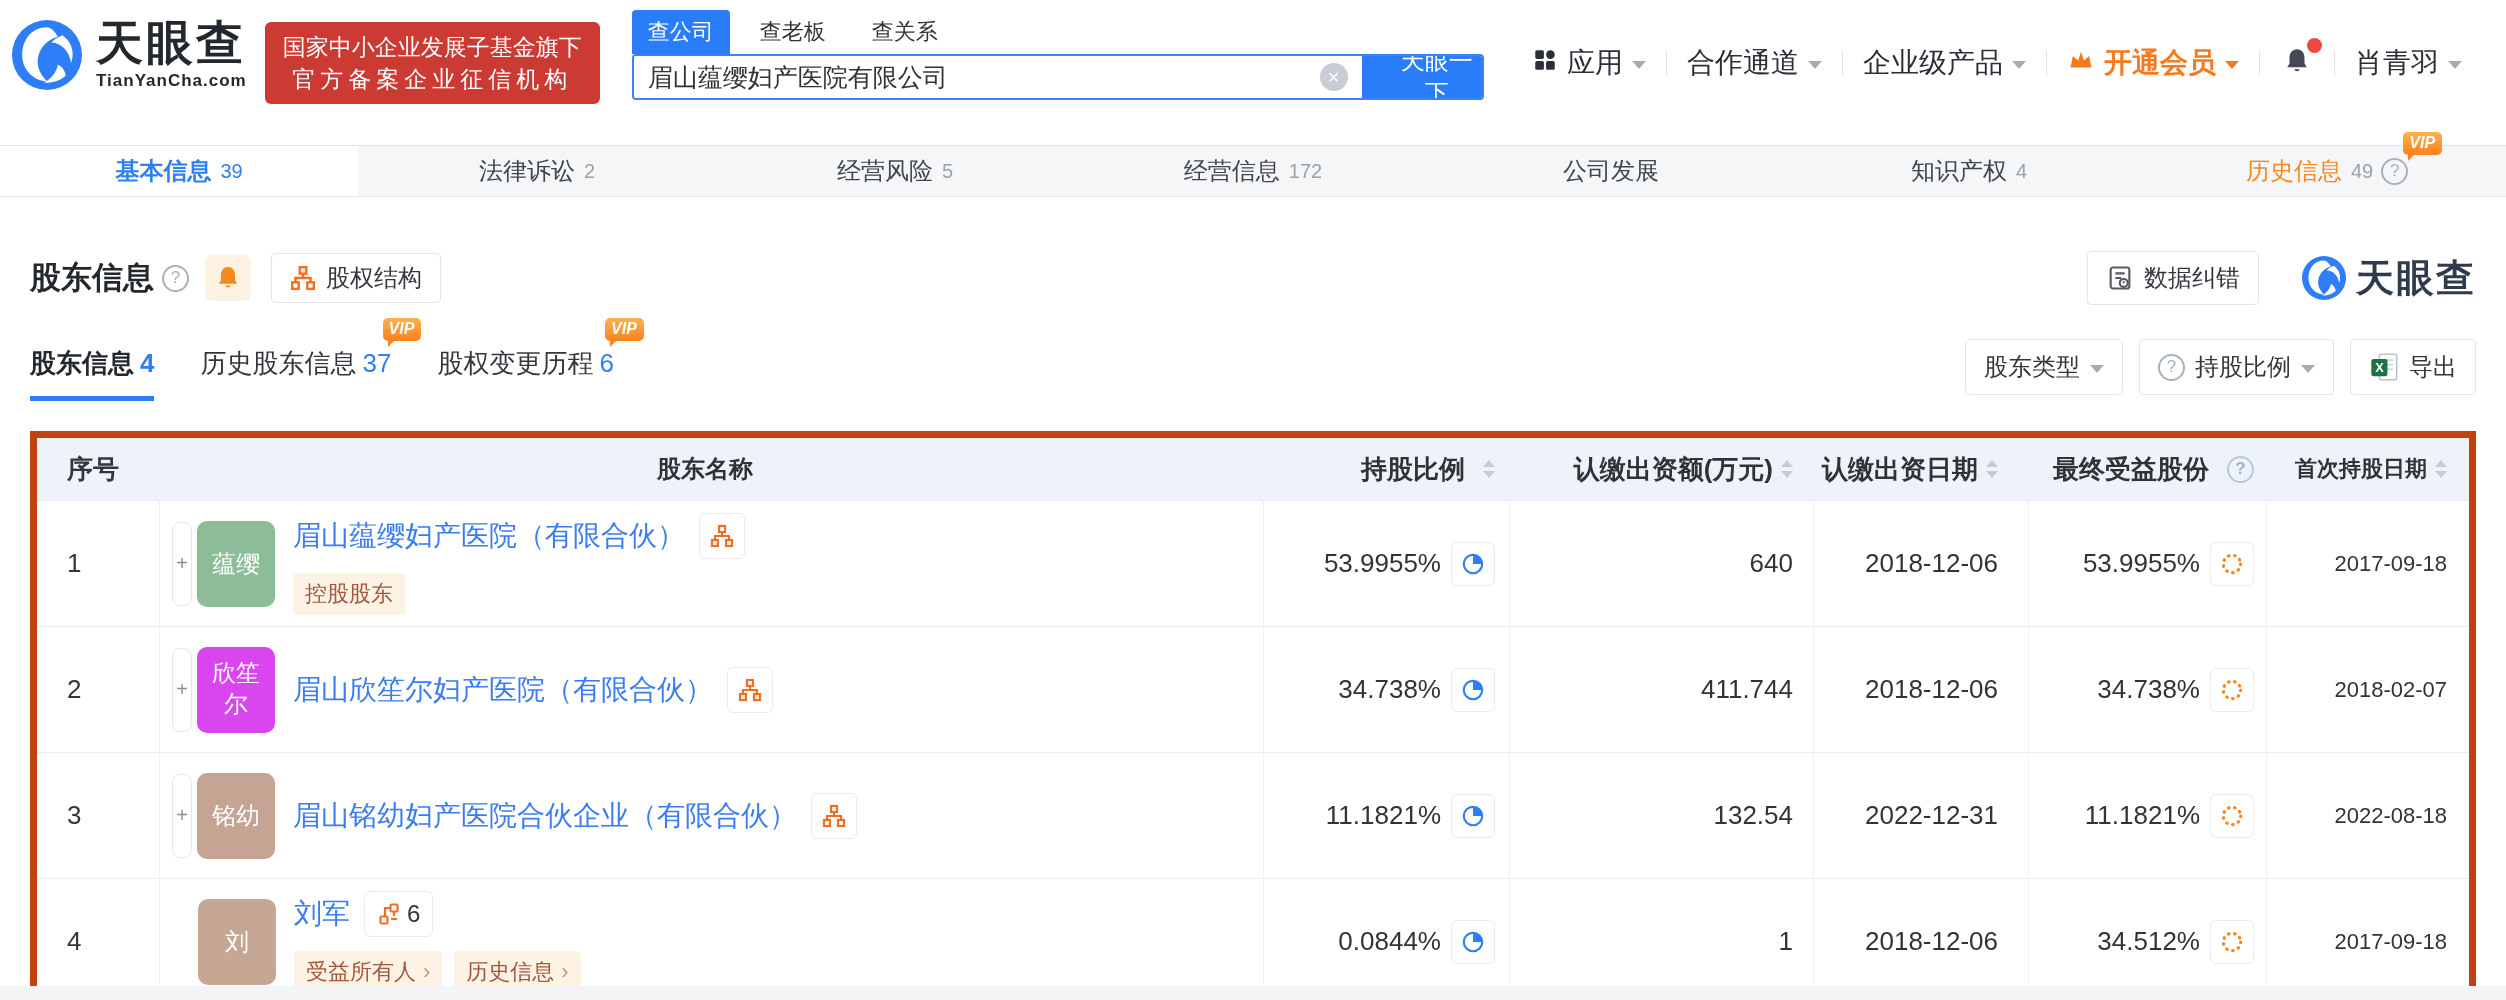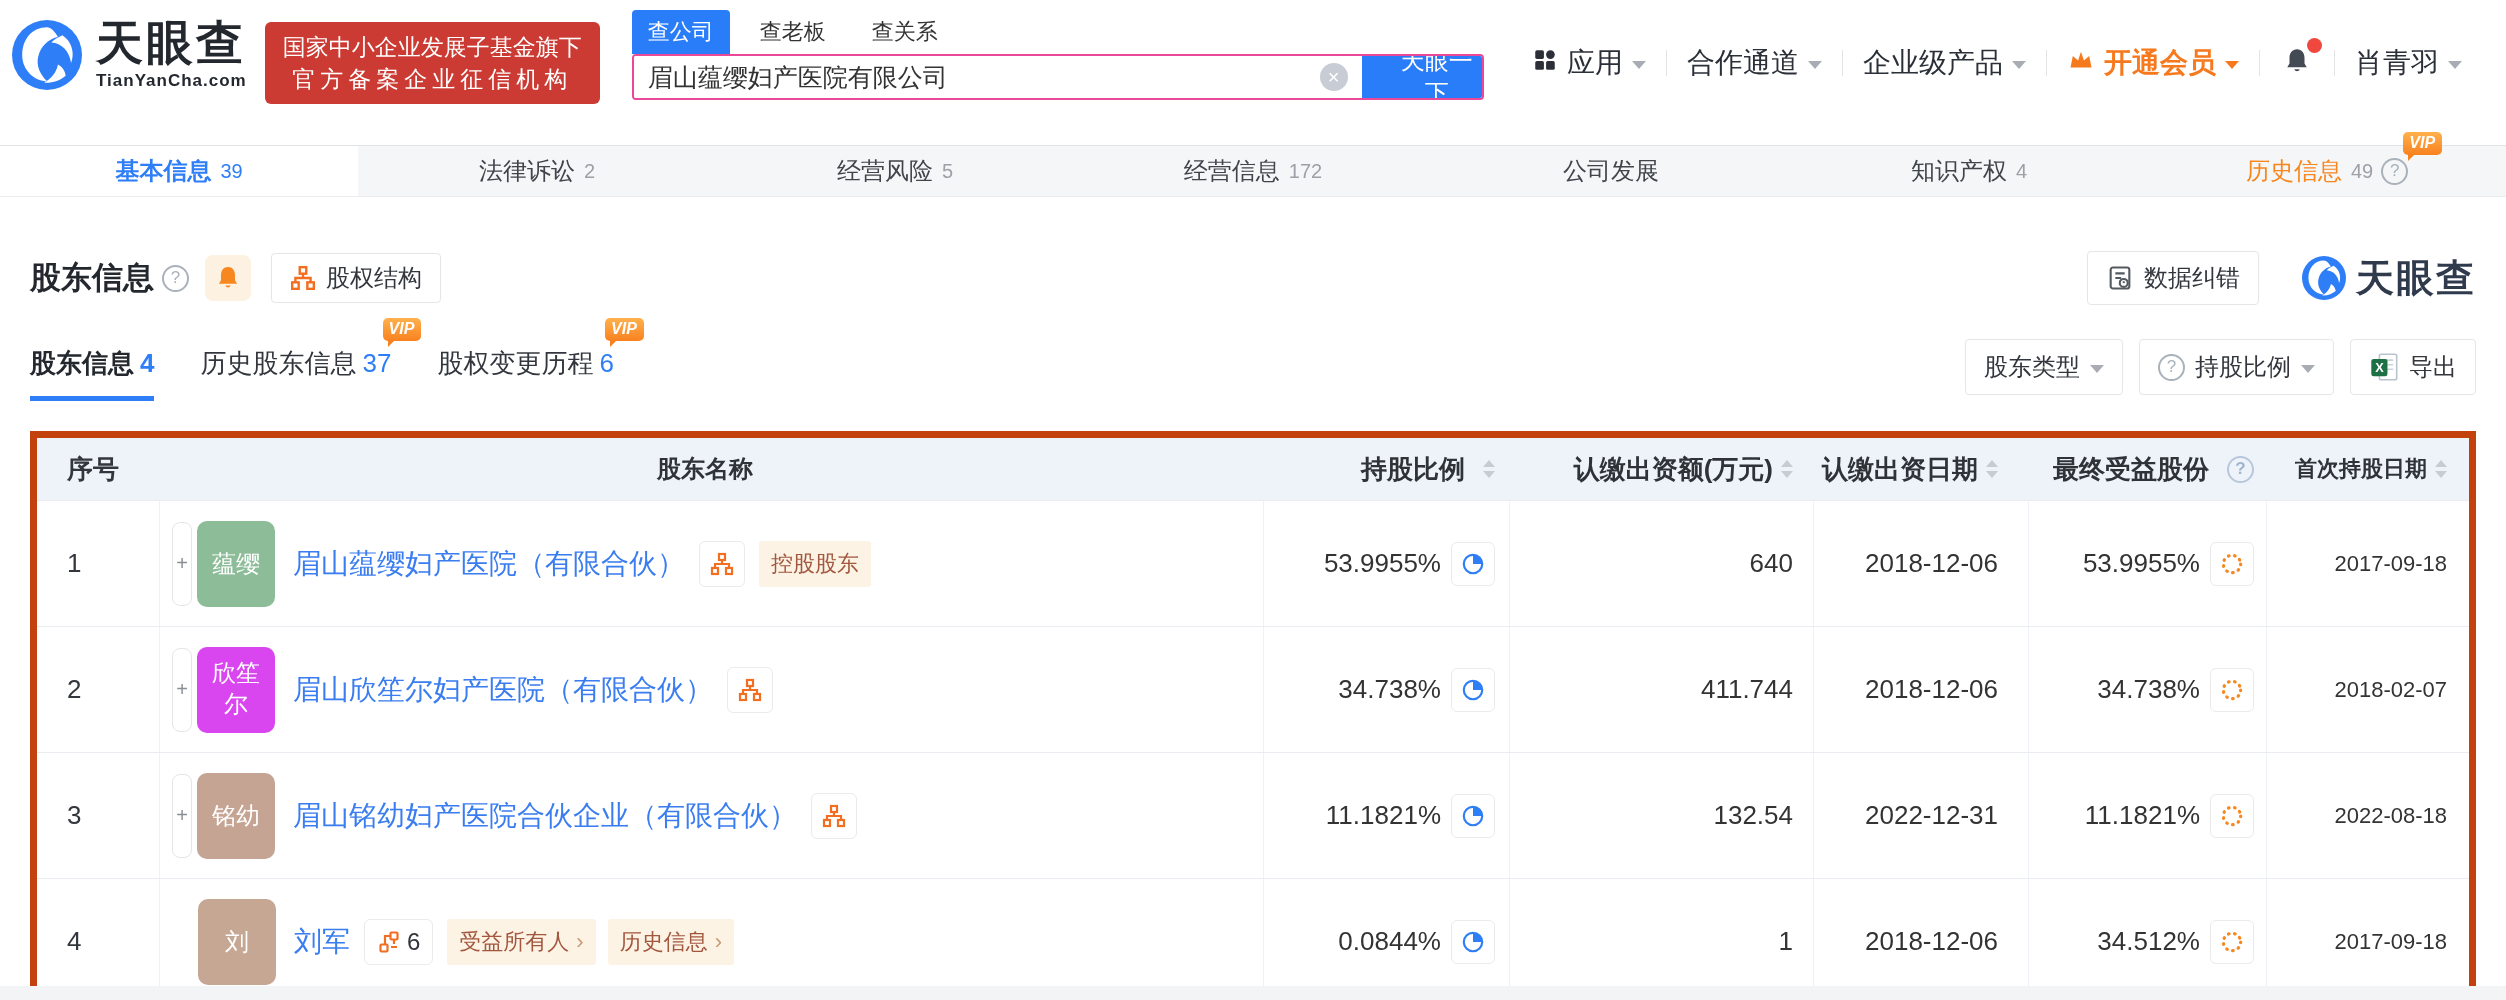--- a/index.html
+++ b/index.html
@@ -16,21 +16,21 @@
   .logo-domain { font-size:17px; font-weight:bold; color:#23272e; letter-spacing:1px; margin-top:3px; }
   .gov-badge { margin-left:18px; margin-top:8px; background:#cb3b33; color:#fff; border-radius:6px;
     padding:9px 18px; text-align:center; }
   .gov-line1 { font-size:23px; line-height:32px; white-space:nowrap; }
   .gov-line2 { font-size:23px; line-height:32px; letter-spacing:5px; white-space:nowrap; }
   .search-area { margin-left:32px; width:852px; display:flex; flex-direction:column; }
   .search-tabs { display:flex; align-items:flex-end; height:40px; }
   .search-tab { font-size:22px; color:#333; padding:7px 16px; cursor:pointer; white-space:nowrap; }
   .search-tab.active { background:#2a7df9; color:#fff; border-radius:4px 4px 0 0; }
   .search-tab + .search-tab { margin-left:14px; }
-  .search-bar { display:flex; height:46px; border:2px solid #ec4899; border-radius:4px; background:#fff; overflow:hidden; }
+  .search-bar { display:flex; height:46px; border:2px solid #3b82f6; border-radius:4px; background:#fff; overflow:hidden; }
   .search-input { flex:1; border:none; outline:none; font-size:25px; color:#333; padding:0 14px;
     font-family:"Liberation Sans","DejaVu Sans",sans-serif; }
   .clear-icon { width:28px; height:28px; border-radius:50%; background:#c8cdd5; color:#fff; font-size:20px;
     display:flex; align-items:center; justify-content:center; align-self:center; margin-right:14px; cursor:pointer; flex:none; }
   .search-btn { width:120px; background:#2a7df9; color:#fff; font-size:24px; border:none;
     display:flex; align-items:center; justify-content:center; cursor:pointer; flex:none;padding-left:30px; }
   .top-menu { margin-left:auto; display:flex; align-items:center; height:46px; margin-top:26px; }
   .menu-item { display:flex; align-items:center; gap:9px; padding:0 20px; font-size:28px; color:#2b3038;
     cursor:pointer; white-space:nowrap; }
   .menu-item.vip-entry { color:#f7791d; font-weight:bold; }
@@ -107,21 +107,21 @@
   .sort .dn { border-top:7px solid #c7ccd3; }
   .benefit-q { margin-left:8px; border-color:#b7c6da; color:#9fb4cd; }
 
   .expander { width:20px; height:84px; border:1px solid #e6e6e6; border-radius:8px; background:#fff;
     display:flex; align-items:center; justify-content:center; font-size:20px; color:#8a8f96;
     cursor:pointer; flex:none; margin-right:5px; }
   .row-spacer { width:26px; flex:none; }
   .avatar { width:78px; height:86px; border-radius:10px; color:#fff; font-size:24px; line-height:31px;
     display:flex; align-items:center; justify-content:center; text-align:center; flex:none;
     margin-right:18px; padding:4px; word-break:break-all; }
-  .name-col { display:flex; justify-content:center; gap:14px; }
+  .name-col { display:flex; flex-direction:column; justify-content:center; gap:14px; }
   .name-line { display:flex; align-items:center; gap:14px; }
   .name-link { color:#3a7df0; font-size:28px; text-decoration:none; cursor:pointer; white-space:nowrap; }
   .icon-btn { width:46px; height:46px; border:1px solid #ebebeb; border-radius:6px; background:#fff;
     display:flex; align-items:center; justify-content:center; cursor:pointer; flex:none; }
   .rel-btn { height:46px; padding:0 12px; border:1px solid #ebebeb; border-radius:6px; background:#fff;
     display:flex; align-items:center; gap:6px; font-size:24px; color:#33373d; cursor:pointer; }
   .tags { display:flex; gap:12px; }
   .tag { background:#fcf3e4; color:#a2573f; font-size:22px; padding:6px 12px; border-radius:3px;
     display:inline-flex; align-items:center; white-space:nowrap; }
   .tag.arrow { cursor:pointer; }

